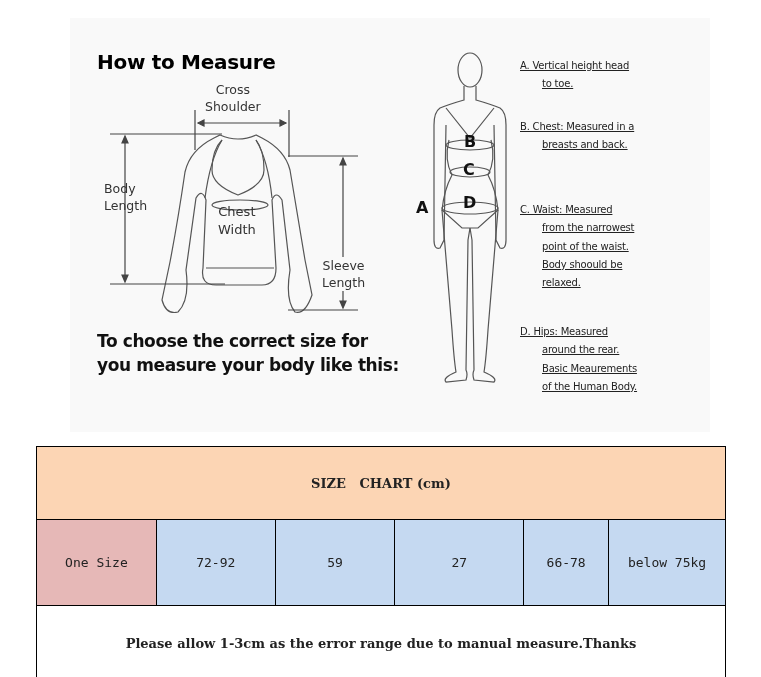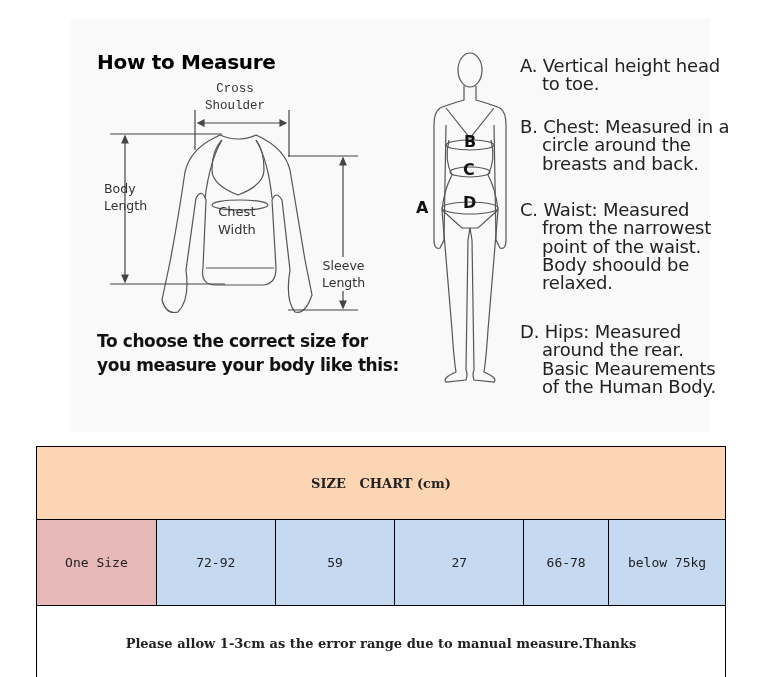--- a/index.html
+++ b/index.html
@@ -4,21 +4,21 @@
 <style>
   html, body { margin: 0; padding: 0; background: #ffffff; }
   body { width: 761px; height: 677px; position: relative; overflow: hidden; font-family: "DejaVu Sans", sans-serif; }
 
   .panel { position: absolute; left: 70px; top: 18px; width: 640px; height: 414px; background: #f9f9f9; }
 
   .title { position: absolute; left: 97px; top: 50px; font-family: "DejaVu Sans", sans-serif; font-weight: bold; font-size: 20px; color: #000000; letter-spacing: -0.3px; }
   .lbl { position: absolute; font-family: "DejaVu Sans", sans-serif; font-size: 12.5px; color: #333; line-height: 17px; text-align: center; }
   .subtitle { position: absolute; left: 97px; top: 329px; font-family: "DejaVu Sans", sans-serif; font-weight: bold; font-size: 17px; color: #111; line-height: 24px; letter-spacing: -0.4px; }
 
-  .desc { position: absolute; left: 520px; font-family: "DejaVu Sans", sans-serif; font-size: 18px; color: #222; line-height: 18.3px; letter-spacing: -0.2px; }
+  .desc { position: absolute; left: 520px; font-family: "DejaVu Sans", sans-serif; font-size: 10px; color: #222; line-height: 18.3px; letter-spacing: -0.2px; text-decoration: underline; }
   .desc .first { display: block; }
   .desc .rest { display: block; padding-left: 22px; }
   .figletter { position: absolute; font-family: "DejaVu Sans", sans-serif; font-weight: bold; font-size: 16px; color: #111; }
 
   svg.art { position: absolute; left: 0; top: 0; }
 
   table.chart { position: absolute; left: 36px; top: 446px; width: 690px; border-collapse: collapse; font-family: "DejaVu Sans Mono", monospace; }
   table.chart td { border: 1.5px solid #000; text-align: center; vertical-align: middle; font-size: 13px; color: #222; padding: 16px; }
   .hdr td { background: #fcd5b4; height: 40px; font-family: "DejaVu Serif", serif; font-weight: bold; font-size: 14.5px; color: #111; }
   .pink { background: #e6b8b7; }
@@ -74,21 +74,21 @@
       <path d="M498,210 Q492,280 488,330 Q486,360 484,372 Q498,378 494,382 L474,380 Q472,374 474,370 L472,240 L470,228"></path>
       <ellipse cx="470" cy="145" rx="24" ry="5"></ellipse>
       <ellipse cx="470" cy="172" rx="20" ry="5"></ellipse>
       <ellipse cx="470" cy="208" rx="28" ry="6"></ellipse>
     </g>
   </g>
 </svg>
 
 <div class="title">How to Measure</div>
 
-<div class="lbl" style="left:205px; top:81px;font-family:Liberation Mono, monospace;">
+<div class="lbl" style="left:205px; top:81px;">
   <div>Cross</div>
   <div>Shoulder</div>
 </div>
 <div class="lbl" style="left:104px; top:180px; text-align:left;">
   <div>Body</div>
   <div>Length</div>
 </div>
 <div class="lbl" style="left:218px; top:203px; font-size:13px; line-height:18px;">
   <div>Chest</div>
   <div>Width</div>
@@ -107,21 +107,20 @@
 <div class="figletter" style="left:464px; top:132px;">B</div>
 <div class="figletter" style="left:463px; top:160px;">C</div>
 <div class="figletter" style="left:463px; top:193px;">D</div>
 
 <div class="desc" style="top:57px;">
   <span class="first">A. Vertical height head</span>
   <span class="rest">to toe.</span>
 </div>
 <div class="desc" style="top:118px;">
   <span class="first">B. Chest: Measured in a</span>
-  <span class="rest">circle around the</span>
   <span class="rest">breasts and back.</span>
 </div>
 <div class="desc" style="top:201px;">
   <span class="first">C. Waist: Measured</span>
   <span class="rest">from the narrowest</span>
   <span class="rest">point of the waist.</span>
   <span class="rest">Body shoould be</span>
   <span class="rest">relaxed.</span>
 </div>
 <div class="desc" style="top:323px;">

